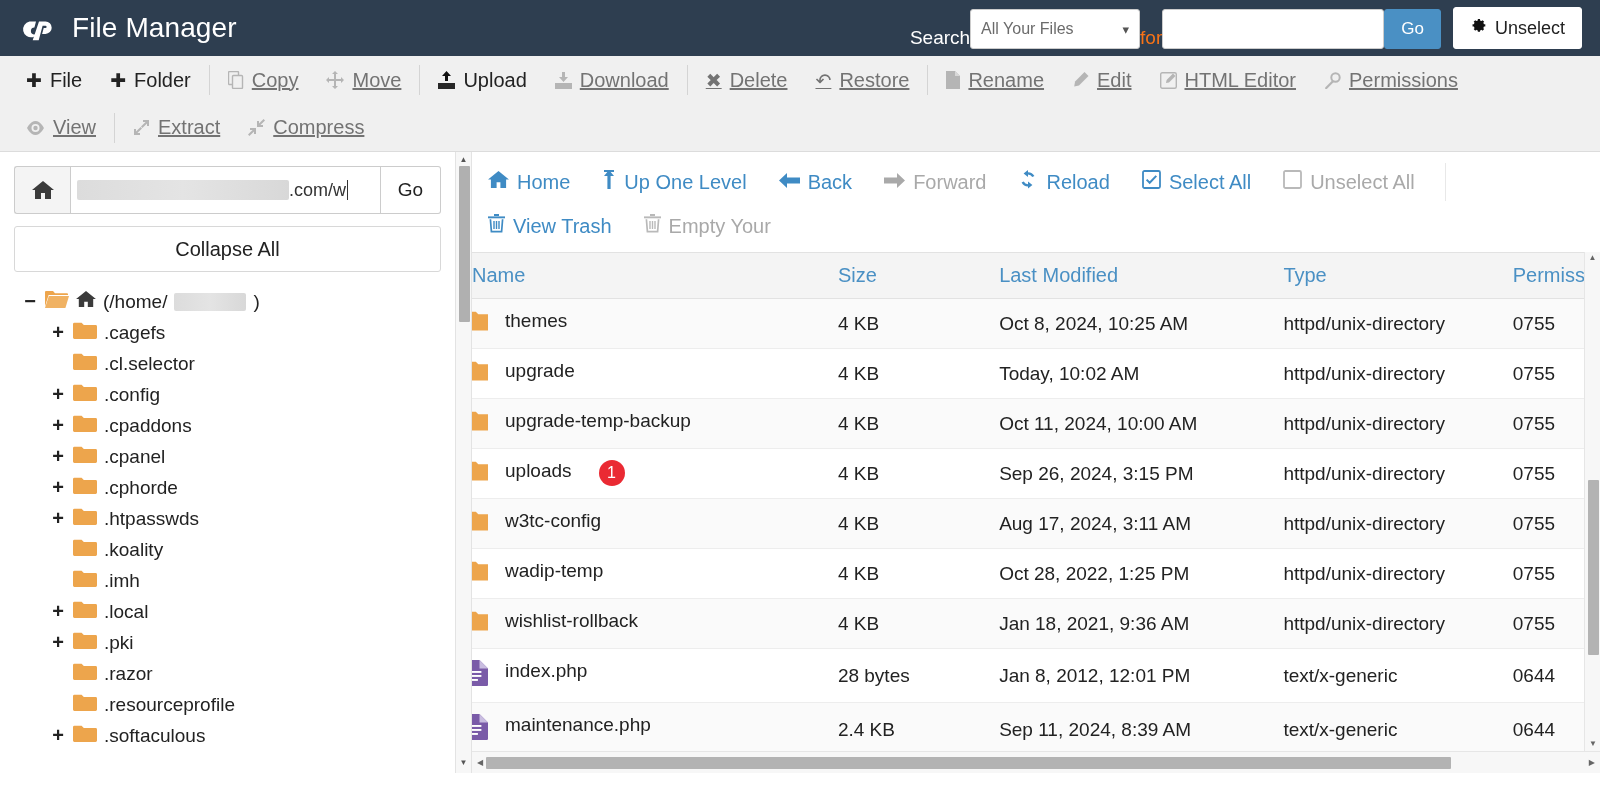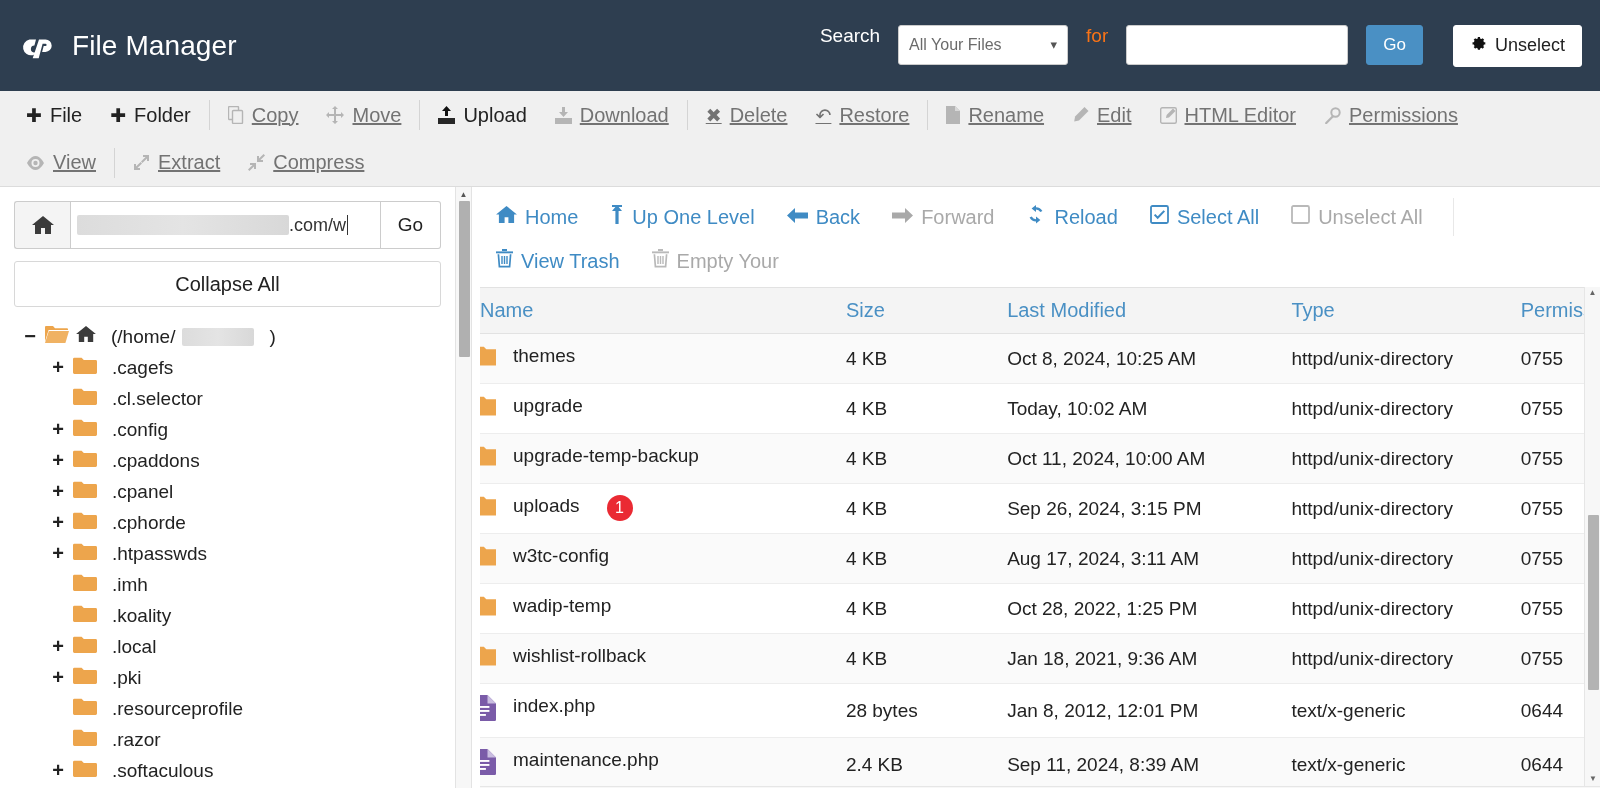--- a/index.html
+++ b/index.html
@@ -5,34 +5,34 @@
 <style>
   * { box-sizing: border-box; margin: 0; padding: 0; }
   html, body {
     width: 1600px; height: 788px;
     font-family: "Liberation Sans", sans-serif;
     background: #fff; overflow: hidden;
   }
 
   
   .header {
-    height: 91px; background: #2e3e50;
+    height: 56px; background: #2e3e50;
     display: flex; align-items: center;
     padding: 0 18px; position: relative;
   }
   .brand { display: flex; align-items: center; gap: 14px; }
   .cp-logo {
     width: 40px; height: 40px;
     display: flex; align-items: center; justify-content: center;
   }
   .brand-title {
     color: #fff; font-size: 28px; font-weight: 400; letter-spacing: .1px;
   }
   .header-search {
-    margin-left: auto; display: flex; align-items: flex-start; gap: 18px;
+    margin-left: auto; display: flex; align-items: flex-end; gap: 0;
   }
   .search-label { color: #fff; font-size: 19px; }
   .search-select {
     width: 170px; height: 40px; background: #fff;
     border: 1px solid #ccc; border-radius: 3px;
     display: flex; align-items: center; justify-content: space-between;
     padding: 0 10px; font-size: 16px; color: #6b6b6b;
   }
   .chev { font-size: 13px; color: #555; }
   .search-for { color: #f97316; font-size: 19px; }
@@ -120,41 +120,41 @@
   .tree { font-size: 19px; color: #222; }
   .tree-row {
     display: flex; align-items: center; height: 31px;
     gap: 7px; white-space: nowrap; cursor: pointer;
   }
   .tree-toggle {
     width: 16px; text-align: center; font-size: 20px;
     font-weight: 700; color: #222; flex: none;
   }
   .tree-toggle.blank { color: transparent; }
-  .tree-lbl { font-size: 19px; color: #222; margin-left: 8px; }
+  .tree-lbl { font-size: 19px; color: #222; }
   .fldr { flex: none; }
 
   
   .vsplit {
     width: 17px; background: #f7f7f7;
     border-left: 1px solid #e3e3e3; border-right: 1px solid #e3e3e3;
     display: flex; flex-direction: column; align-items: center;
     position: relative;
   }
   .vsplit .arrow { font-size: 8px; color: #555; line-height: 12px; padding: 2px 0; }
   .vsplit .thumb {
     position: absolute; top: 14px; left: 3px;
     width: 11px; height: 156px; background: #b0b0b0; border-radius: 1px;
   }
   .vsplit .track-bot { position: absolute; bottom: 2px; }
 
   
   .main {
     flex: 1; position: relative; overflow: hidden;
-    display: flex; flex-direction: column; margin-left: 8px;
+    display: flex; flex-direction: column;
   }
   .navbar { padding: 8px 0 4px 0; }
   .nav-row { display: flex; align-items: center; height: 44px; }
   .nav-item {
     display: flex; align-items: center; gap: 8px;
     padding: 0 16px; font-size: 20px; color: #3f8bc4;
     cursor: pointer; white-space: nowrap;
   }
   .nav-item.disabled { color: #a9a9a9; cursor: default; }
   .nav-right-sep {
@@ -465,56 +465,56 @@
             <span class="fldr"><svg width="24" height="19" viewBox="0 0 24 19">
                 <path fill="#eda54c" d="M0 3.2a1.4 1.4 0 0 1 1.4-1.4h7.2l2.2 2.2h11.8a1.4 1.4 0 0 1 1.4 1.4v11.2a1.4 1.4 0 0 1-1.4 1.4H1.4A1.4 1.4 0 0 1 0 16.6z"></path>
               </svg></span>
             <span class="tree-lbl">.htpasswds</span>
           </div>
           <div class="tree-row" style="padding-left: 36px;">
             <span class="tree-toggle blank">+</span>
             <span class="fldr"><svg width="24" height="19" viewBox="0 0 24 19">
                 <path fill="#eda54c" d="M0 3.2a1.4 1.4 0 0 1 1.4-1.4h7.2l2.2 2.2h11.8a1.4 1.4 0 0 1 1.4 1.4v11.2a1.4 1.4 0 0 1-1.4 1.4H1.4A1.4 1.4 0 0 1 0 16.6z"></path>
               </svg></span>
+            <span class="tree-lbl">.koality</span>
+          </div>
+          <div class="tree-row" style="padding-left: 36px;">
+            <span class="tree-toggle blank">+</span>
+            <span class="fldr"><svg width="24" height="19" viewBox="0 0 24 19">
+                <path fill="#eda54c" d="M0 3.2a1.4 1.4 0 0 1 1.4-1.4h7.2l2.2 2.2h11.8a1.4 1.4 0 0 1 1.4 1.4v11.2a1.4 1.4 0 0 1-1.4 1.4H1.4A1.4 1.4 0 0 1 0 16.6z"></path>
+              </svg></span>
             <span class="tree-lbl">.imh</span>
           </div>
           <div class="tree-row" style="padding-left: 36px;">
+            <span class="tree-toggle">+</span>
+            <span class="fldr"><svg width="24" height="19" viewBox="0 0 24 19">
+                <path fill="#eda54c" d="M0 3.2a1.4 1.4 0 0 1 1.4-1.4h7.2l2.2 2.2h11.8a1.4 1.4 0 0 1 1.4 1.4v11.2a1.4 1.4 0 0 1-1.4 1.4H1.4A1.4 1.4 0 0 1 0 16.6z"></path>
+              </svg></span>
+            <span class="tree-lbl">.local</span>
+          </div>
+          <div class="tree-row" style="padding-left: 36px;">
+            <span class="tree-toggle">+</span>
+            <span class="fldr"><svg width="24" height="19" viewBox="0 0 24 19">
+                <path fill="#eda54c" d="M0 3.2a1.4 1.4 0 0 1 1.4-1.4h7.2l2.2 2.2h11.8a1.4 1.4 0 0 1 1.4 1.4v11.2a1.4 1.4 0 0 1-1.4 1.4H1.4A1.4 1.4 0 0 1 0 16.6z"></path>
+              </svg></span>
+            <span class="tree-lbl">.pki</span>
+          </div>
+          <div class="tree-row" style="padding-left: 36px;">
             <span class="tree-toggle blank">+</span>
             <span class="fldr"><svg width="24" height="19" viewBox="0 0 24 19">
                 <path fill="#eda54c" d="M0 3.2a1.4 1.4 0 0 1 1.4-1.4h7.2l2.2 2.2h11.8a1.4 1.4 0 0 1 1.4 1.4v11.2a1.4 1.4 0 0 1-1.4 1.4H1.4A1.4 1.4 0 0 1 0 16.6z"></path>
               </svg></span>
-            <span class="tree-lbl">.koality</span>
-          </div>
-          <div class="tree-row" style="padding-left: 36px;">
-            <span class="tree-toggle">+</span>
-            <span class="fldr"><svg width="24" height="19" viewBox="0 0 24 19">
-                <path fill="#eda54c" d="M0 3.2a1.4 1.4 0 0 1 1.4-1.4h7.2l2.2 2.2h11.8a1.4 1.4 0 0 1 1.4 1.4v11.2a1.4 1.4 0 0 1-1.4 1.4H1.4A1.4 1.4 0 0 1 0 16.6z"></path>
-              </svg></span>
-            <span class="tree-lbl">.local</span>
-          </div>
-          <div class="tree-row" style="padding-left: 36px;">
-            <span class="tree-toggle">+</span>
-            <span class="fldr"><svg width="24" height="19" viewBox="0 0 24 19">
-                <path fill="#eda54c" d="M0 3.2a1.4 1.4 0 0 1 1.4-1.4h7.2l2.2 2.2h11.8a1.4 1.4 0 0 1 1.4 1.4v11.2a1.4 1.4 0 0 1-1.4 1.4H1.4A1.4 1.4 0 0 1 0 16.6z"></path>
-              </svg></span>
-            <span class="tree-lbl">.pki</span>
+            <span class="tree-lbl">.razor</span>
           </div>
           <div class="tree-row" style="padding-left: 36px;">
             <span class="tree-toggle blank">+</span>
             <span class="fldr"><svg width="24" height="19" viewBox="0 0 24 19">
                 <path fill="#eda54c" d="M0 3.2a1.4 1.4 0 0 1 1.4-1.4h7.2l2.2 2.2h11.8a1.4 1.4 0 0 1 1.4 1.4v11.2a1.4 1.4 0 0 1-1.4 1.4H1.4A1.4 1.4 0 0 1 0 16.6z"></path>
               </svg></span>
             <span class="tree-lbl">.resourceprofile</span>
-          </div>
-          <div class="tree-row" style="padding-left: 36px;">
-            <span class="tree-toggle blank">+</span>
-            <span class="fldr"><svg width="24" height="19" viewBox="0 0 24 19">
-                <path fill="#eda54c" d="M0 3.2a1.4 1.4 0 0 1 1.4-1.4h7.2l2.2 2.2h11.8a1.4 1.4 0 0 1 1.4 1.4v11.2a1.4 1.4 0 0 1-1.4 1.4H1.4A1.4 1.4 0 0 1 0 16.6z"></path>
-              </svg></span>
-            <span class="tree-lbl">.razor</span>
           </div>
           <div class="tree-row" style="padding-left: 36px;">
             <span class="tree-toggle">+</span>
             <span class="fldr"><svg width="24" height="19" viewBox="0 0 24 19">
                 <path fill="#eda54c" d="M0 3.2a1.4 1.4 0 0 1 1.4-1.4h7.2l2.2 2.2h11.8a1.4 1.4 0 0 1 1.4 1.4v11.2a1.4 1.4 0 0 1-1.4 1.4H1.4A1.4 1.4 0 0 1 0 16.6z"></path>
               </svg></span>
             <span class="tree-lbl">.softaculous</span>
           </div>
         </div>
     </div>

